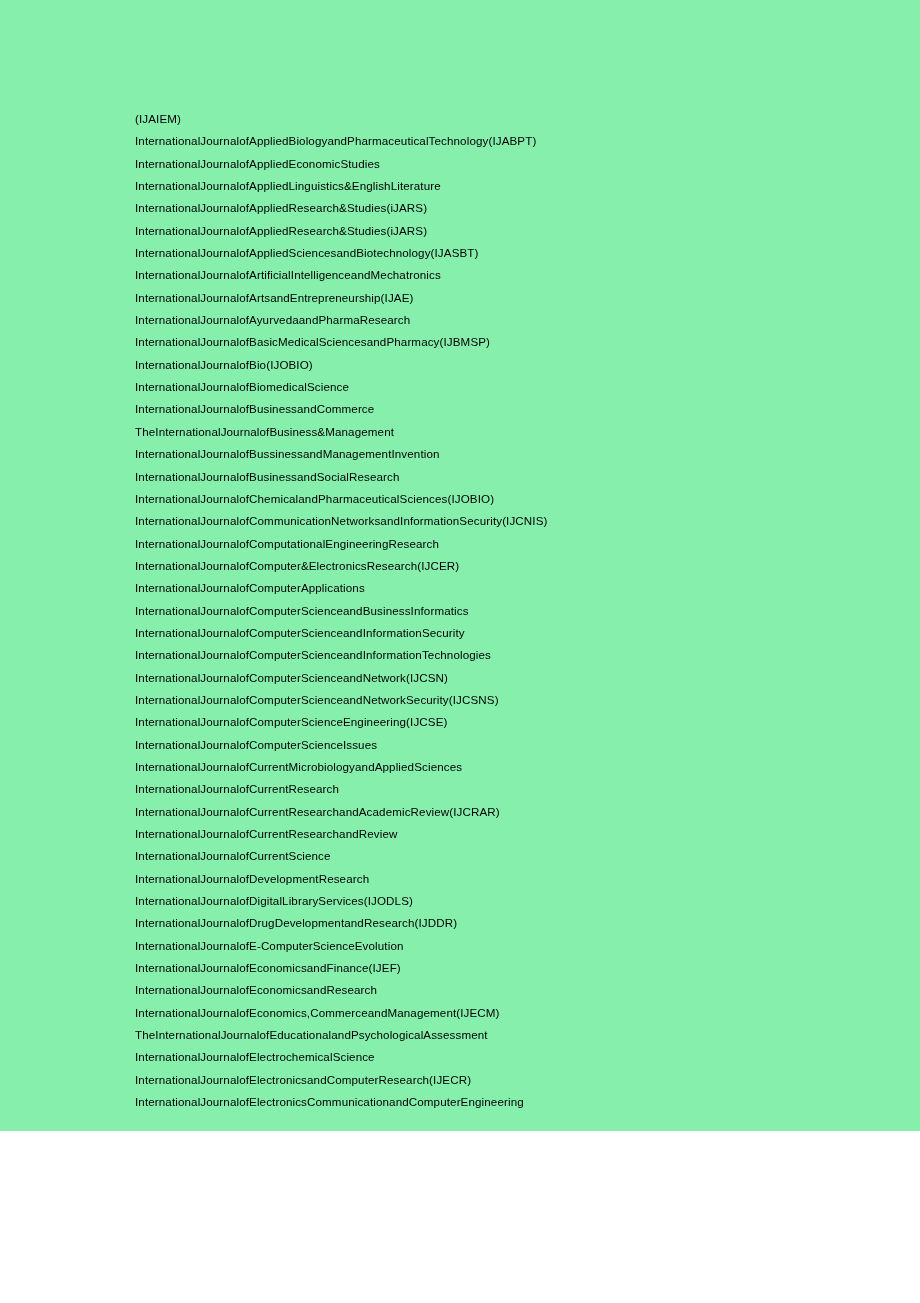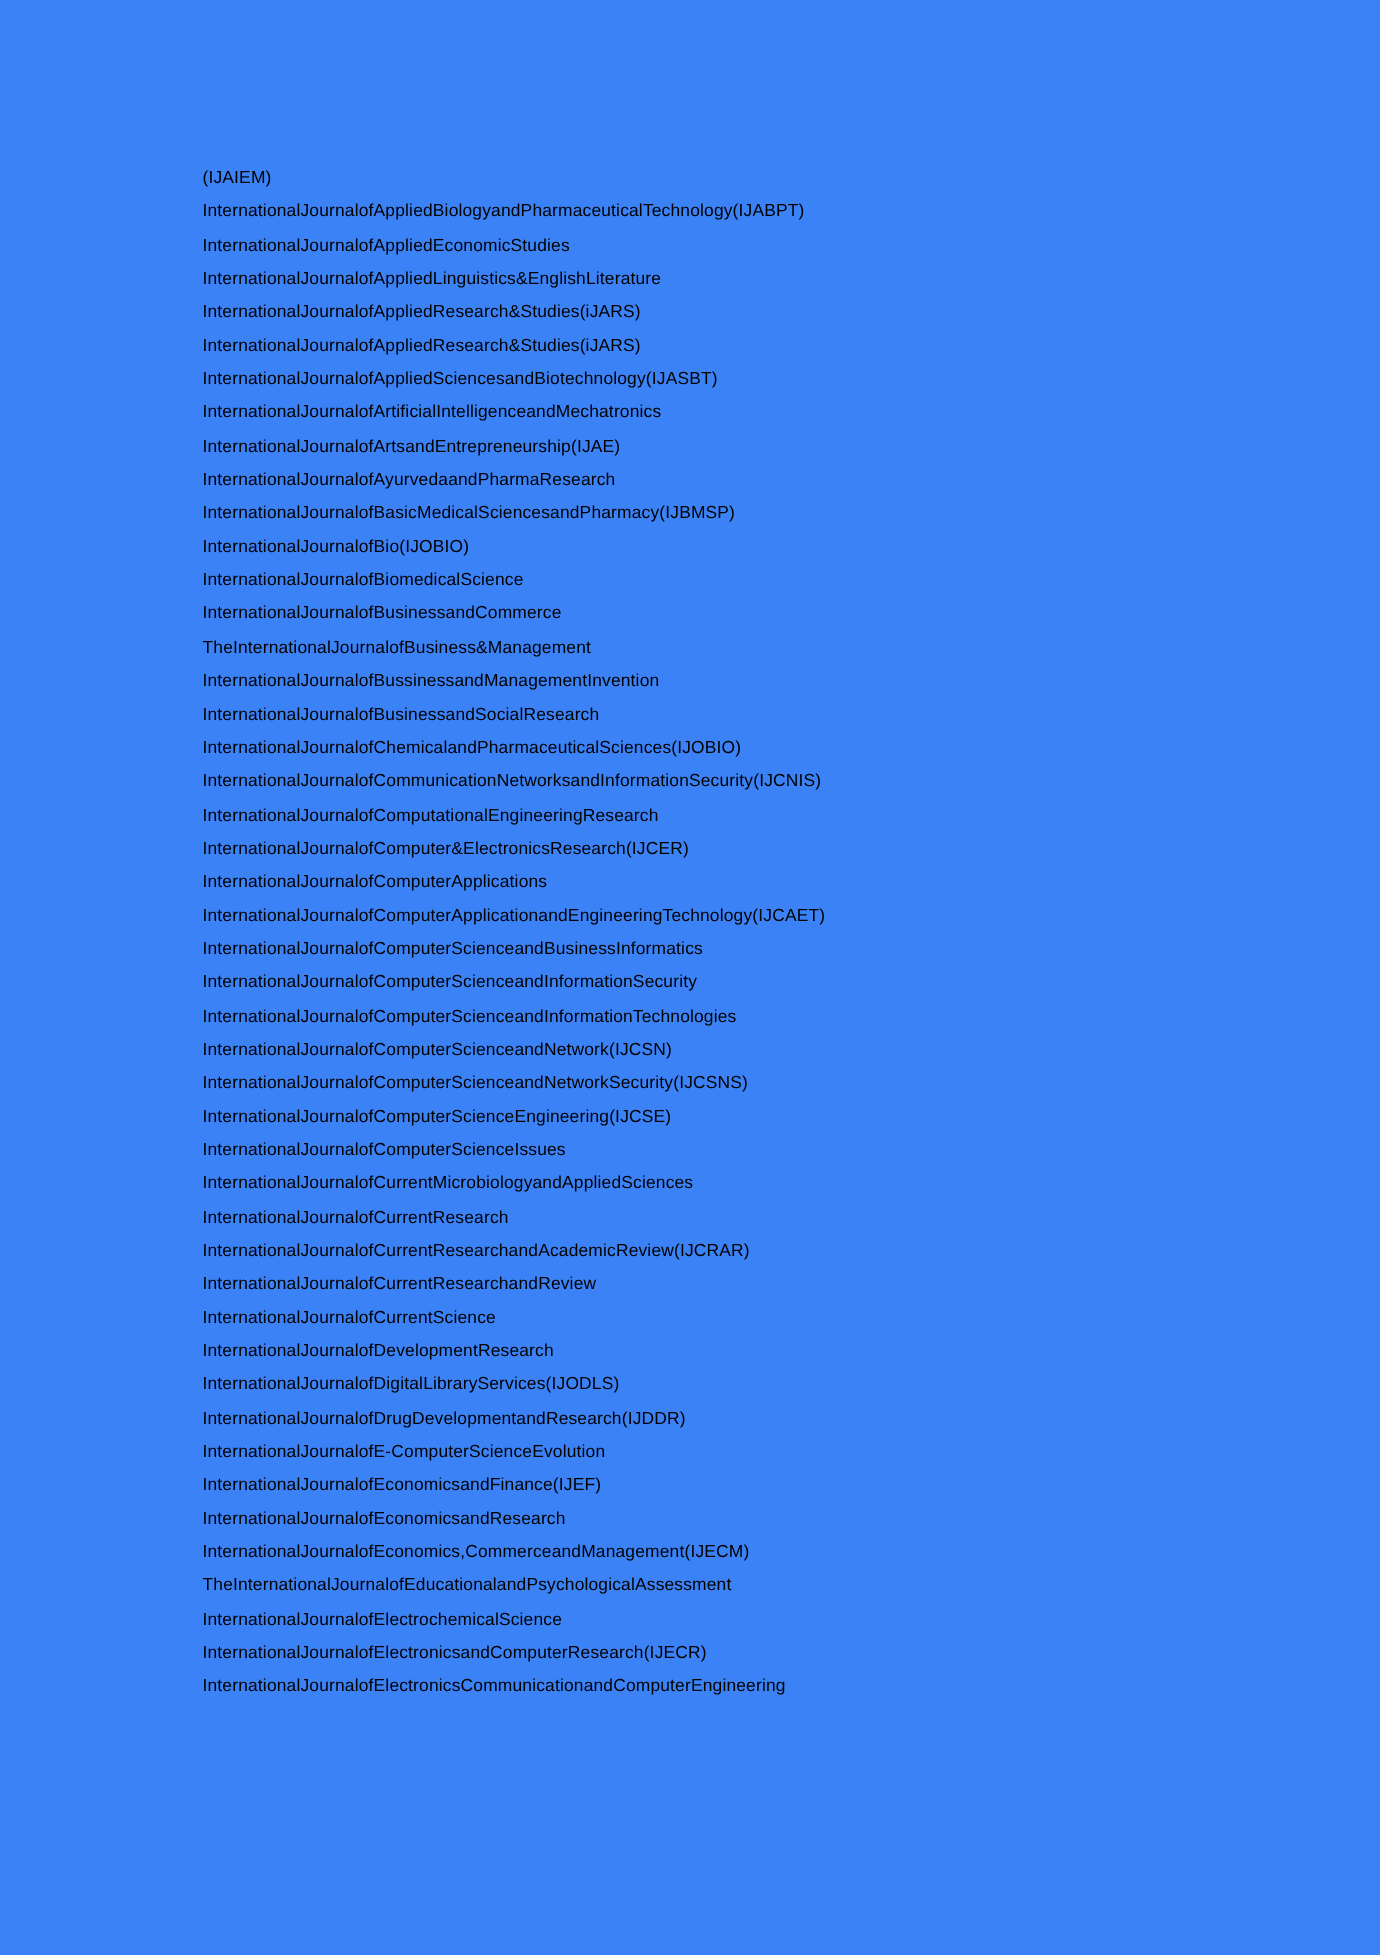--- a/index.html
+++ b/index.html
@@ -5,22 +5,22 @@
 <style>
   html, body {
     margin: 0;
     padding: 0;
     background: #ffffff;
   }
 
   .page {
     position: relative;
     width: 920px;
-    height: 1303px;
-    background: #3b82f6;
+    height: 1131px;
+    background: #86efac;
     overflow: hidden;
     margin: 0 auto;
   }
 
   
   .doc-body {
     position: absolute;
     left: 135px;
     top: 108px;
     width: 740px;
@@ -56,21 +56,20 @@
       <div class="doc-line">InternationalJournalofBiomedicalScience</div>
       <div class="doc-line">InternationalJournalofBusinessandCommerce</div>
       <div class="doc-line">TheInternationalJournalofBusiness&amp;Management</div>
       <div class="doc-line">InternationalJournalofBussinessandManagementInvention</div>
       <div class="doc-line">InternationalJournalofBusinessandSocialResearch</div>
       <div class="doc-line">InternationalJournalofChemicalandPharmaceuticalSciences(IJOBIO)</div>
       <div class="doc-line">InternationalJournalofCommunicationNetworksandInformationSecurity(IJCNIS)</div>
       <div class="doc-line">InternationalJournalofComputationalEngineeringResearch</div>
       <div class="doc-line">InternationalJournalofComputer&amp;ElectronicsResearch(IJCER)</div>
       <div class="doc-line">InternationalJournalofComputerApplications</div>
-      <div class="doc-line">InternationalJournalofComputerApplicationandEngineeringTechnology(IJCAET)</div>
       <div class="doc-line">InternationalJournalofComputerScienceandBusinessInformatics</div>
       <div class="doc-line">InternationalJournalofComputerScienceandInformationSecurity</div>
       <div class="doc-line">InternationalJournalofComputerScienceandInformationTechnologies</div>
       <div class="doc-line">InternationalJournalofComputerScienceandNetwork(IJCSN)</div>
       <div class="doc-line">InternationalJournalofComputerScienceandNetworkSecurity(IJCSNS)</div>
       <div class="doc-line">InternationalJournalofComputerScienceEngineering(IJCSE)</div>
       <div class="doc-line">InternationalJournalofComputerScienceIssues</div>
       <div class="doc-line">InternationalJournalofCurrentMicrobiologyandAppliedSciences</div>
       <div class="doc-line">InternationalJournalofCurrentResearch</div>
       <div class="doc-line">InternationalJournalofCurrentResearchandAcademicReview(IJCRAR)</div>

